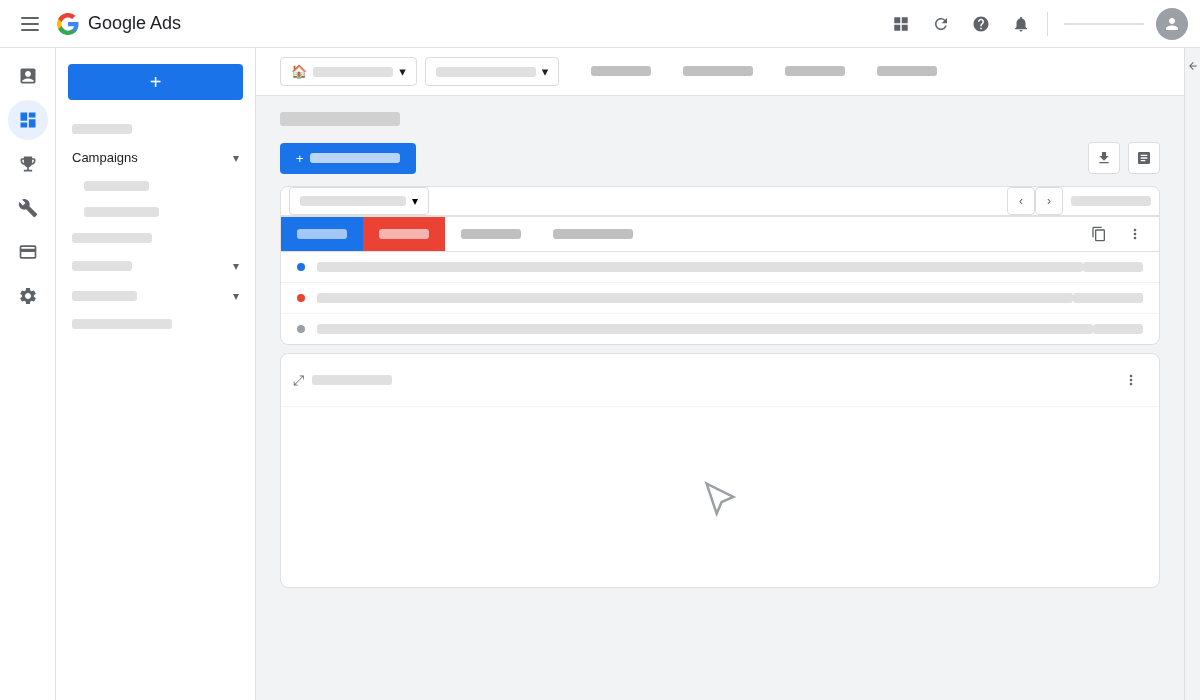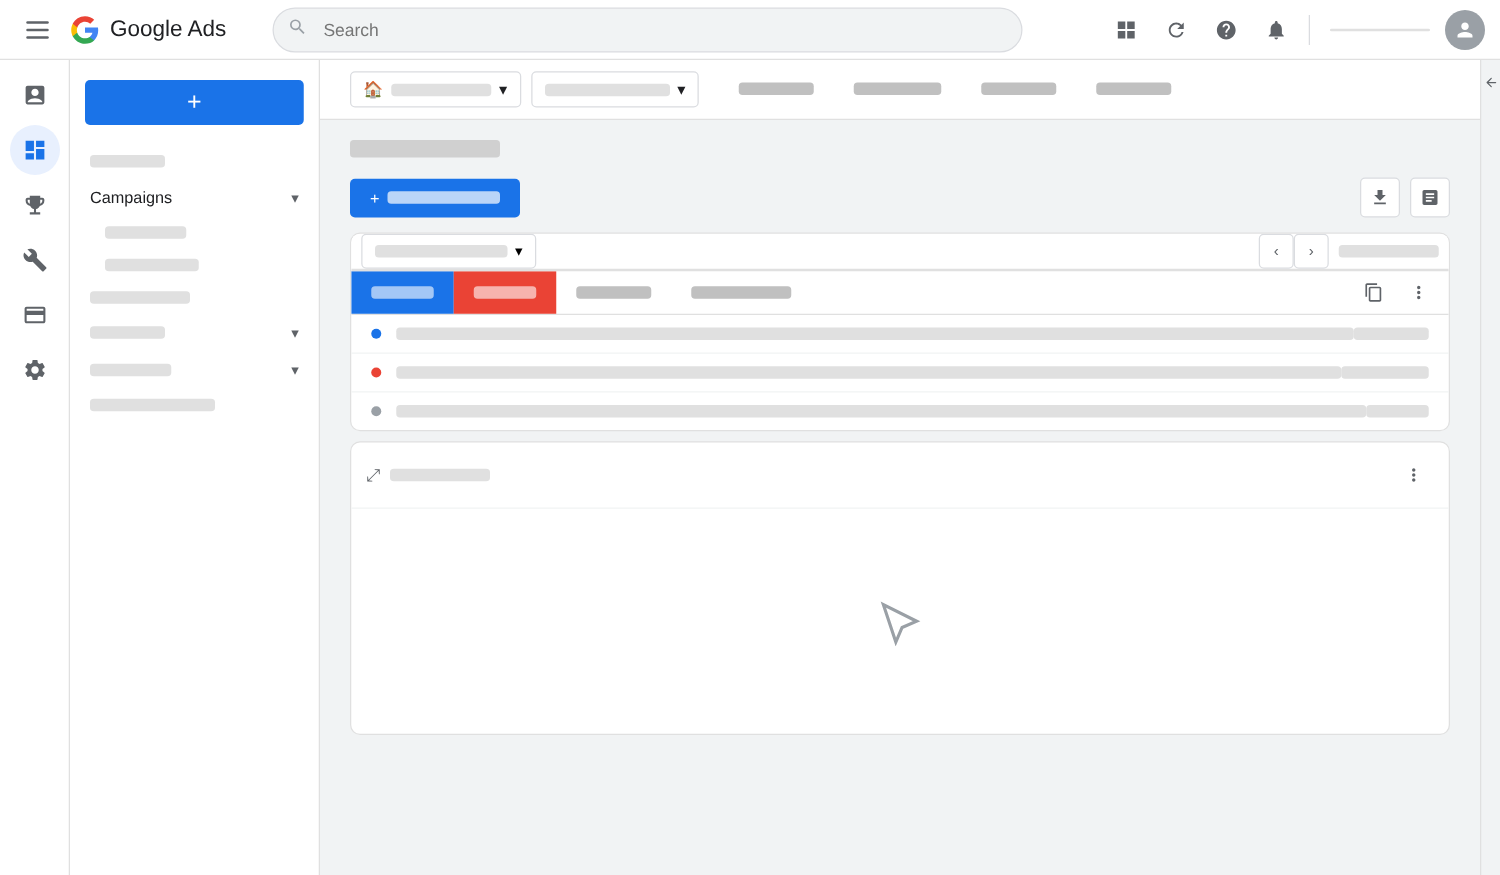--- a/index.html
+++ b/index.html
@@ -343,28 +343,20 @@
 
     <svg class="logo-g" viewBox="0 0 24 24">
       <path fill="#4285F4" d="M22.56 12.25c0-.78-.07-1.53-.2-2.25H12v4.26h5.92c-.26 1.37-1.04 2.53-2.21 3.31v2.77h3.57c2.08-1.92 3.28-4.74 3.28-8.09z"></path>
       <path fill="#34A853" d="M12 23c2.97 0 5.46-.98 7.28-2.66l-3.57-2.77c-.98.66-2.23 1.06-3.71 1.06-2.86 0-5.29-1.93-6.16-4.53H2.18v2.84C3.99 20.53 7.7 23 12 23z"></path>
       <path fill="#FBBC05" d="M5.84 14.09c-.22-.66-.35-1.36-.35-2.09s.13-1.43.35-2.09V7.07H2.18C1.43 8.55 1 10.22 1 12s.43 3.45 1.18 4.93l3.66-2.84z"></path>
       <path fill="#EA4335" d="M12 5.38c1.62 0 3.06.56 4.21 1.64l3.15-3.15C17.45 2.09 14.97 1 12 1 7.7 1 3.99 3.47 2.18 7.07l3.66 2.84c.87-2.6 3.3-4.53 6.16-4.53z"></path>
     </svg>
     <span class="brand-text">Google Ads</span>
   </div>
 
-  <div class="search-bar">
-    <span class="search-icon-wrap">
-      <svg width="16" height="16" viewBox="0 0 24 24" fill="currentColor">
-        <path d="M15.5 14h-.79l-.28-.27A6.471 6.471 0 0 0 16 9.5 6.5 6.5 0 1 0 9.5 16c1.61 0 3.09-.59 4.23-1.57l.27.28v.79l5 4.99L20.49 19l-4.99-5zm-6 0C7.01 14 5 11.99 5 9.5S7.01 5 9.5 5 14 7.01 14 9.5 11.99 14 9.5 14z"></path>
-      </svg>
-    </span>
-    <input type="text" placeholder="Search" style="">
-  </div>
 
   <div class="top-nav-right">
     <button class="icon-btn">
       <svg width="18" height="18" viewBox="0 0 24 24" fill="currentColor">
         <path d="M3 3h8v8H3zm10 0h8v8h-8zM3 13h8v8H3zm10 0h8v8h-8z"></path>
       </svg>
     </button>
     <button class="icon-btn">
       <svg width="18" height="18" viewBox="0 0 24 24" fill="currentColor">
         <path d="M17.65 6.35A7.958 7.958 0 0 0 12 4c-4.42 0-7.99 3.58-7.99 8s3.57 8 7.99 8c3.73 0 6.84-2.55 7.73-6h-2.08A5.99 5.99 0 0 1 12 18c-3.31 0-6-2.69-6-6s2.69-6 6-6c1.66 0 3.14.69 4.22 1.78L13 11h7V4l-2.35 2.35z"></path>

